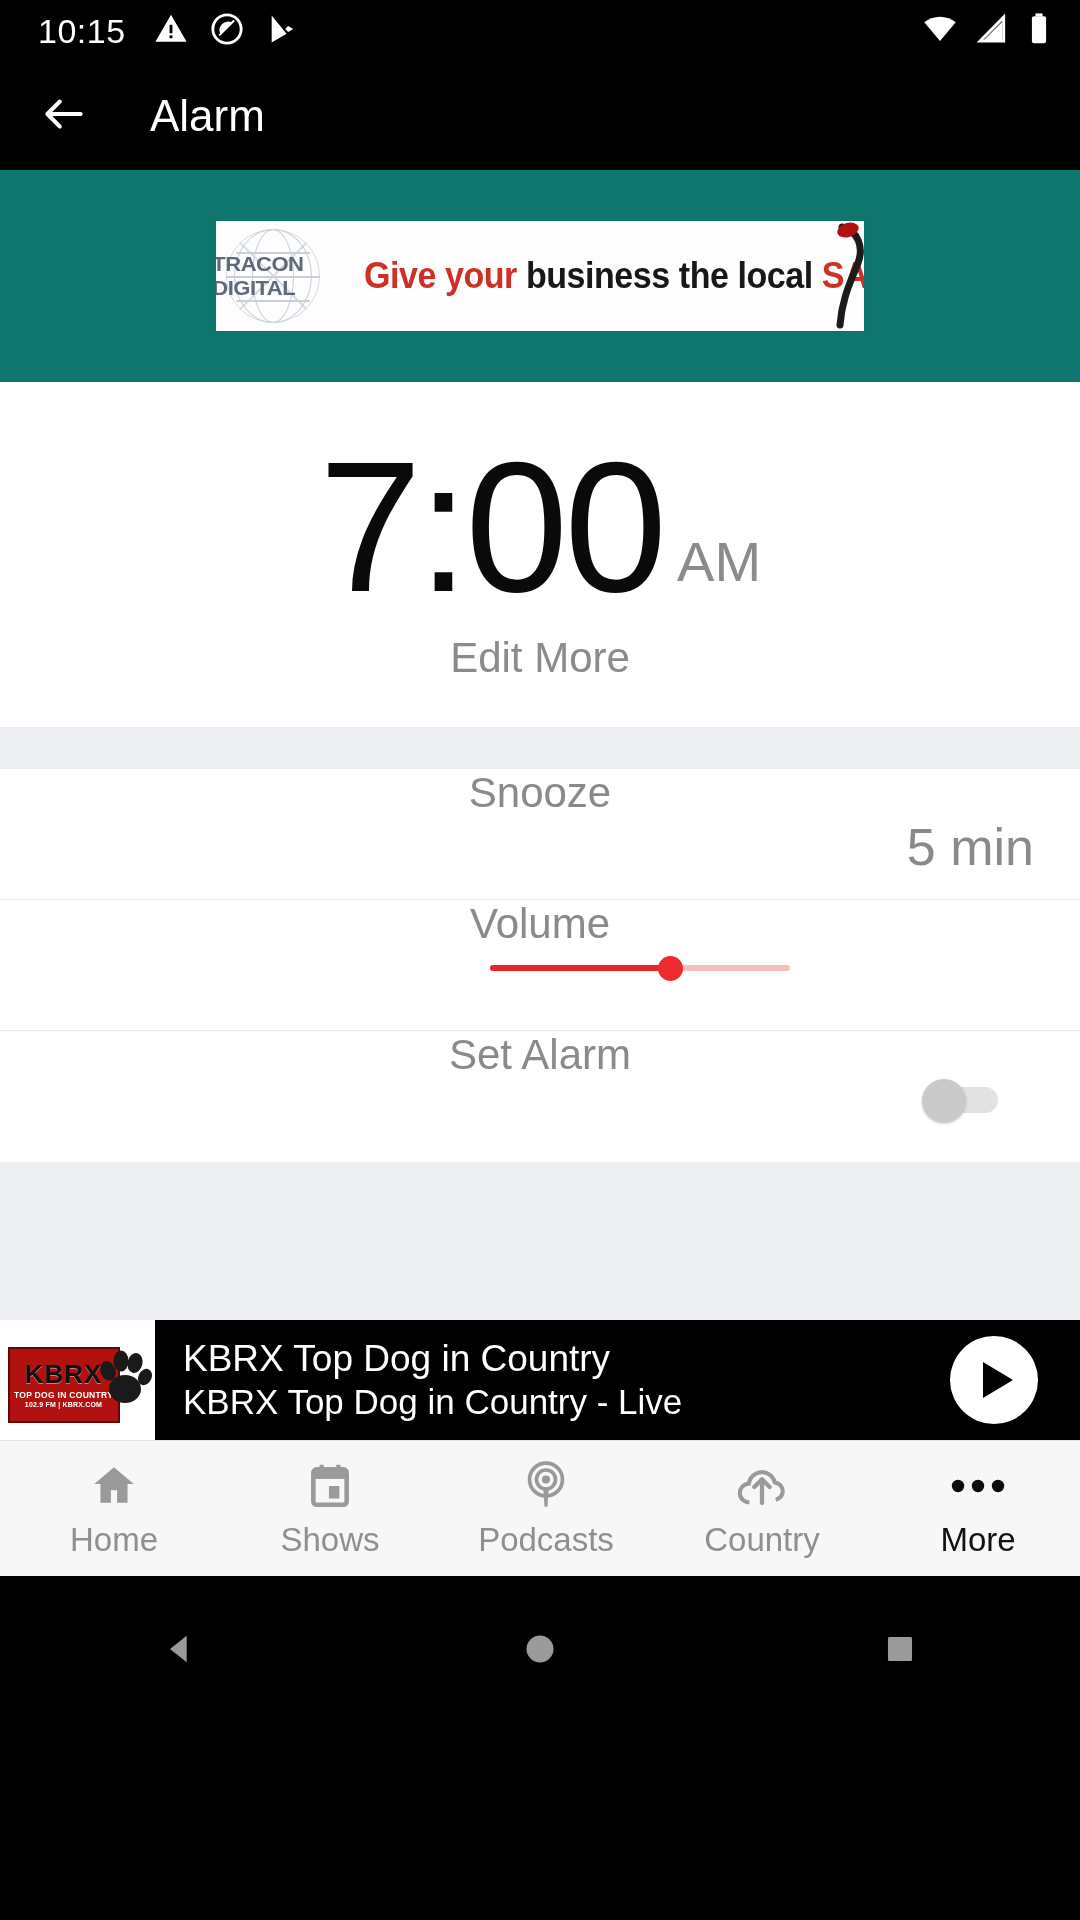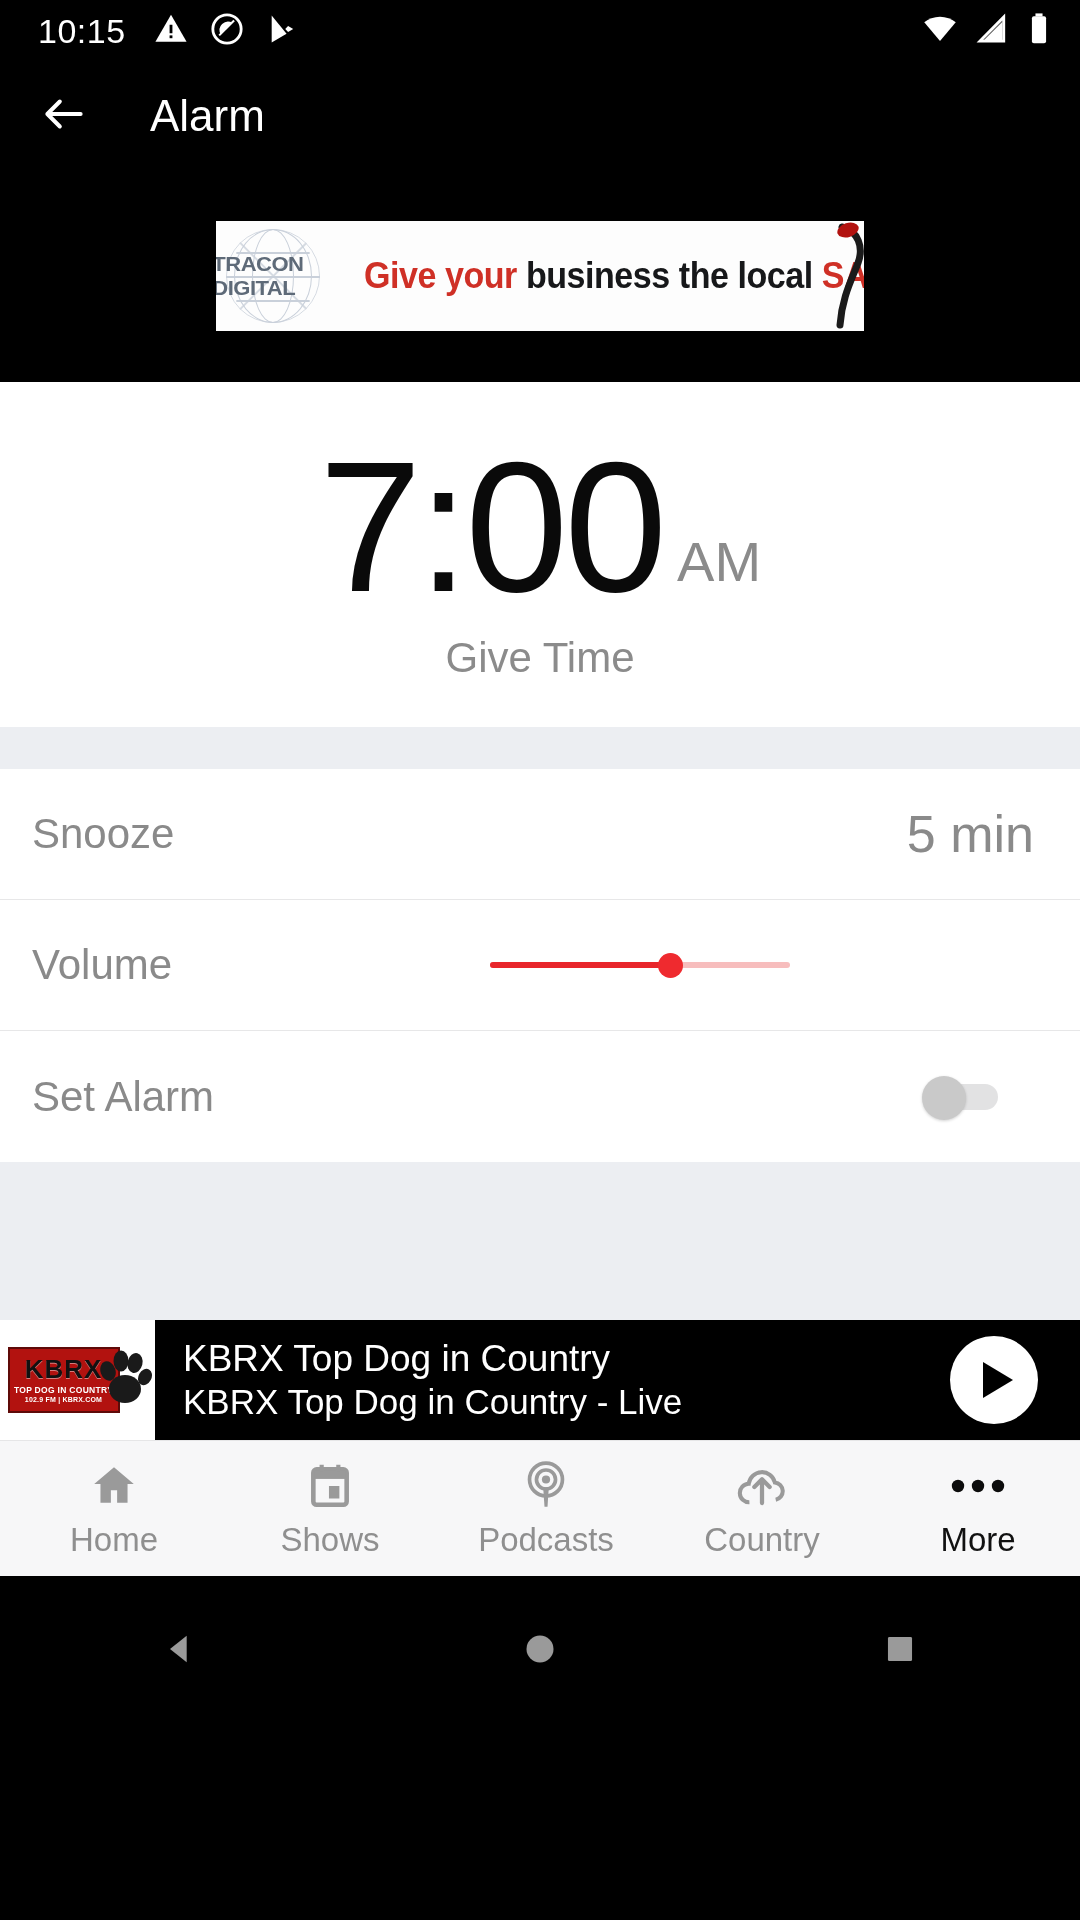--- a/index.html
+++ b/index.html
@@ -32,21 +32,21 @@
   }
   .back-btn{ width:56px; height:56px; margin-left:36px; display:flex; align-items:center; justify-content:center; cursor:pointer;}
   .appbar-title{
     font-size:44px; color:#fff; margin-left:58px; font-weight:400;
     font-family:"Liberation Sans", sans-serif;
   }
 
   
   .ad-zone{
     position:absolute; top:170px; left:0; width:1080px; height:212px;
-    background:#000000; display:flex; align-items:center; justify-content:center;
+    background:#0f766e; display:flex; align-items:center; justify-content:center;
   }
   .ad-banner{
     width:648px; height:110px; background:#fdfdfd; overflow:hidden;
     position:relative; display:flex; align-items:center;
     box-shadow:0 0 0 1px rgba(0,0,0,0.03);
   }
   .ad-logo{
     width:148px; height:110px; position:relative; flex:none;
     display:flex; align-items:center; justify-content:center;
   }
@@ -115,21 +115,21 @@
 
   
   .gap-band{ position:absolute; left:0; width:1080px; background:#eceef2; }
   .band-top{ top:727px; height:42px; }
   .settings{
     position:absolute; top:769px; left:0; width:1080px; background:#fff;
   }
   .srow{
     position:relative; height:131px; width:1080px;
     display:flex; align-items:center; border-bottom:1.5px solid #e7e7e8;
-    padding:0 32px; cursor:pointer;
+    padding:0 32px; cursor:pointer;flex-direction:column;
   }
   .srow:last-child{ border-bottom:none; }
   .srow-label{
     font-size:42px; color:#8a8a8a; font-family:"Liberation Sans", sans-serif;
   }
   .srow-right{ margin-left:auto; display:flex; align-items:center; }
   .srow-value{
     font-size:52px; color:#8a8a8a; font-family:"Liberation Sans", sans-serif;
     padding-right:14px;
   }
@@ -163,21 +163,21 @@
     display:flex; align-items:center; background:#000;
   }
   .player-art{
     width:155px; height:120px; background:#ffffff; flex:none;
     display:flex; align-items:center; justify-content:center; position:relative;
   }
   .kbrx-logo{
     width:140px; height:66px; position:relative;
   }
   .kbrx-box{
-    position:absolute; left:0; top:0; width:112px; height:66px;
+    position:absolute; left:0; top:0; width:112px; height:76px;
     background:#b2120f; border:2px solid #5e0a08;
     display:flex; flex-direction:column; align-items:center; justify-content:center;
   }
   .kbrx-main{
     font-size:26px; font-weight:700; color:#111; letter-spacing:1px;
     font-family:"Liberation Sans", sans-serif; line-height:1;
     text-shadow:0 1px 0 rgba(255,255,255,.45);
   }
   .kbrx-sub{
     font-size:8.5px; font-weight:700; color:#fff; letter-spacing:.3px;
@@ -323,21 +323,21 @@
         </svg>
       </div>
     </div>
   </div>
 
   <div class="clock-zone">
     <div class="time-row">
       <div class="time-main">7:00</div>
       <div class="time-ampm">AM</div>
     </div>
-    <div class="edit-time">Give Time</div>
+    <div class="edit-time">Edit More</div>
   </div>
 
   <div class="gap-band band-top"></div>
 
   <div class="settings">
 
     <div class="srow">
       <div class="srow-label">Snooze</div>
       <div class="srow-right">
         <div class="srow-value">5 min</div>

